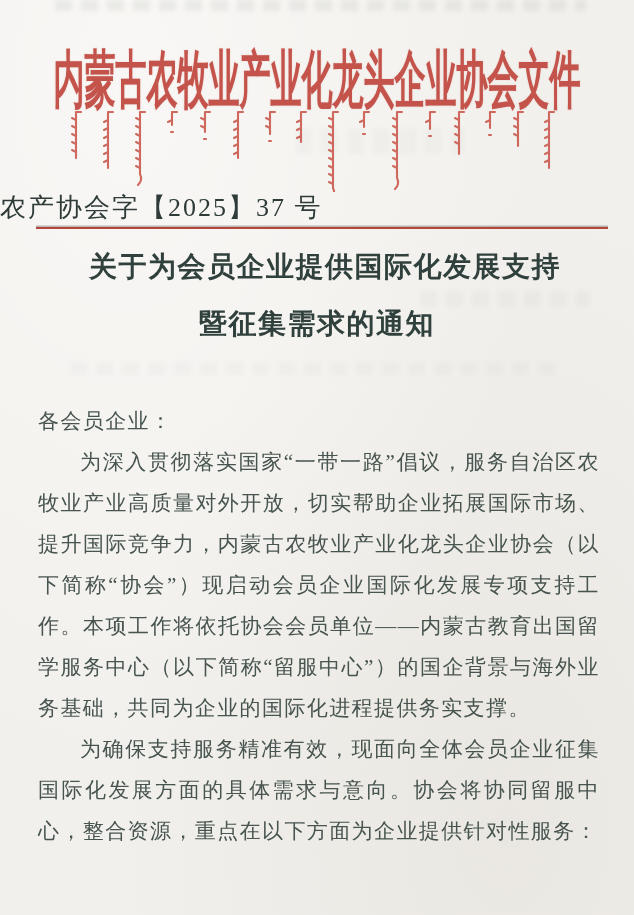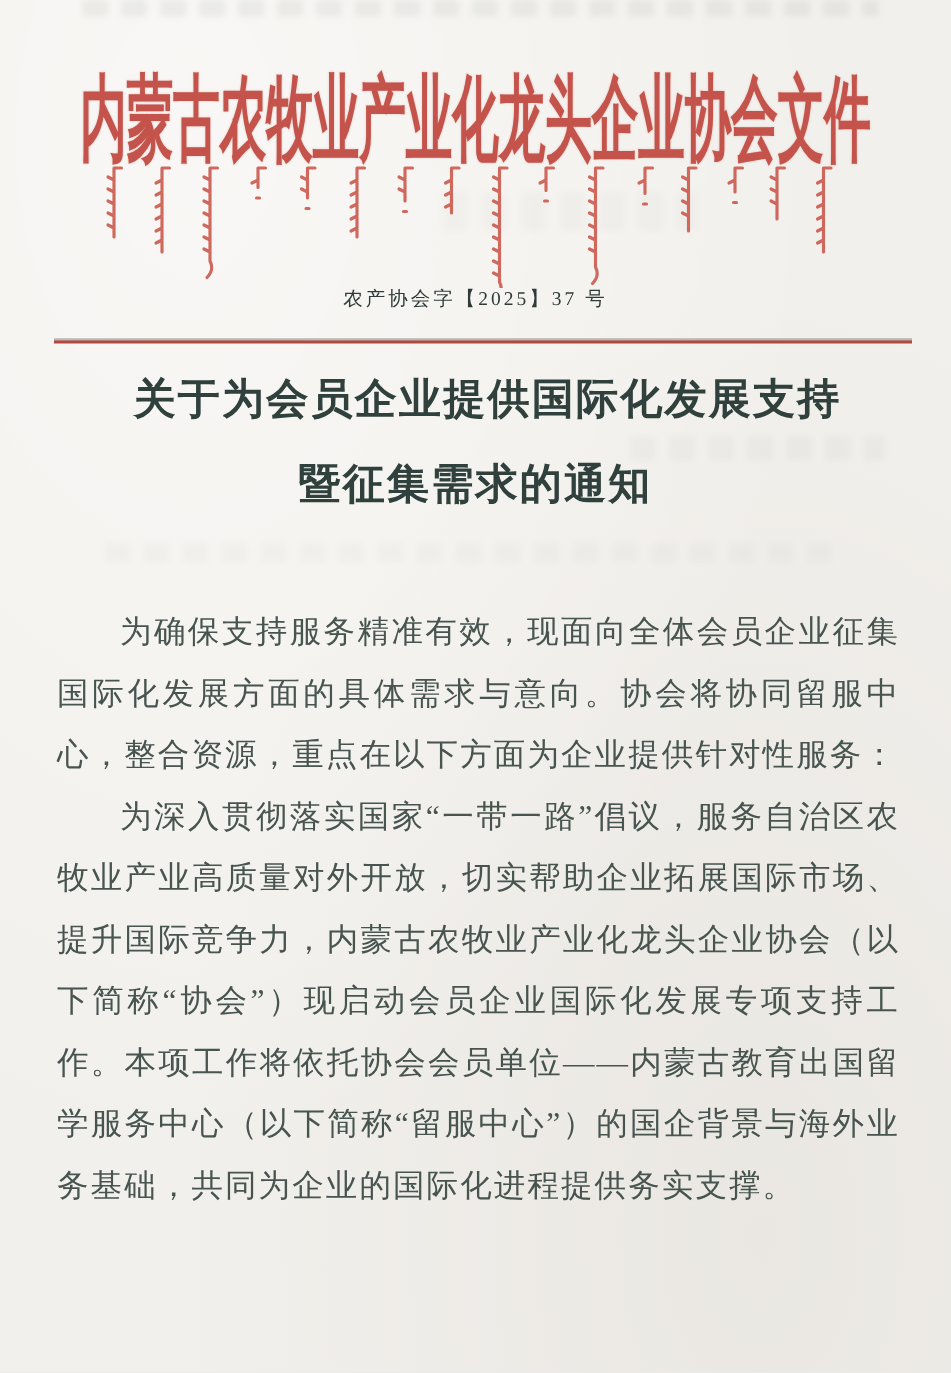--- a/index.html
+++ b/index.html
@@ -36,22 +36,21 @@
     transform:scaleY(2.02);
     transform-origin:50% 0;
     white-space:nowrap;
     text-shadow:0 0 1px rgba(196,84,75,.35);
   }
   .mongolian{
     position:absolute;top:104px;left:0;width:634px;height:88px;
   }
   .doc-number{
     position:absolute;top:190px;left:0;right:0;
-    text-align:center;
-    font-size:13px;
+    font-size:26px;
     letter-spacing:2px;
     color:#2e3b38;
   }
   .divider{
     position:absolute;top:227px;left:36px;right:26px;height:2px;
     background:#b5463c;
     box-shadow:0 -1.5px 0 rgba(95,90,88,.40);
   }
   .title-block{
     position:absolute;top:247px;left:0;right:0;
@@ -114,17 +113,18 @@
   <div class="doc-number">农产协会字【2025】37 号</div>
 
   <div class="divider"></div>
 
   <div class="title-block">
     <div class="title-line1">关于为会员企业提供国际化发展支持</div>
     <div class="title-line2">暨征集需求的通知</div>
   </div>
 
   <div class="body-text">
+    <p class="salutation">各会员企业：</p>
+    <p class="para">为深入贯彻落实国家“一带一路”倡议，服务自治区农牧业产业高质量对外开放，切实帮助企业拓展国际市场、提升国际竞争力，内蒙古农牧业产业化龙头企业协会（以下简称“协会”）现启动会员企业国际化发展专项支持工作。本项工作将依托协会会员单位——内蒙古教育出国留学服务中心（以下简称“留服中心”）的国企背景与海外业务基础，共同为企业的国际化进程提供务实支撑。</p>
     <p class="para">为确保支持服务精准有效，现面向全体会员企业征集国际化发展方面的具体需求与意向。协会将协同留服中心，整合资源，重点在以下方面为企业提供针对性服务：</p>
-    <p class="para">为深入贯彻落实国家“一带一路”倡议，服务自治区农牧业产业高质量对外开放，切实帮助企业拓展国际市场、提升国际竞争力，内蒙古农牧业产业化龙头企业协会（以下简称“协会”）现启动会员企业国际化发展专项支持工作。本项工作将依托协会会员单位——内蒙古教育出国留学服务中心（以下简称“留服中心”）的国企背景与海外业务基础，共同为企业的国际化进程提供务实支撑。</p>
   </div>
 
 </div>
 
 </body></html>

